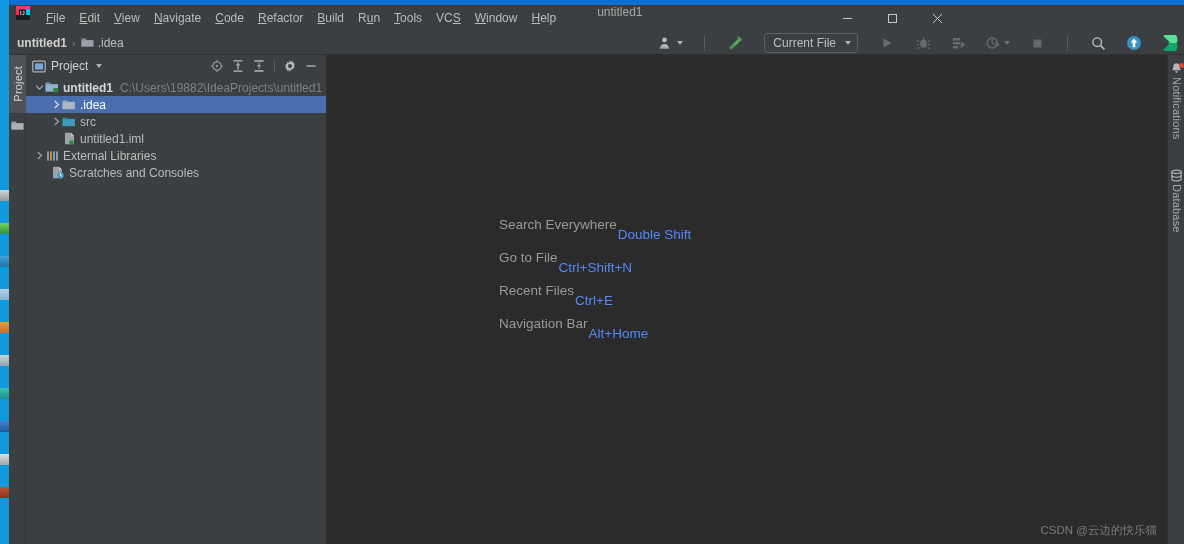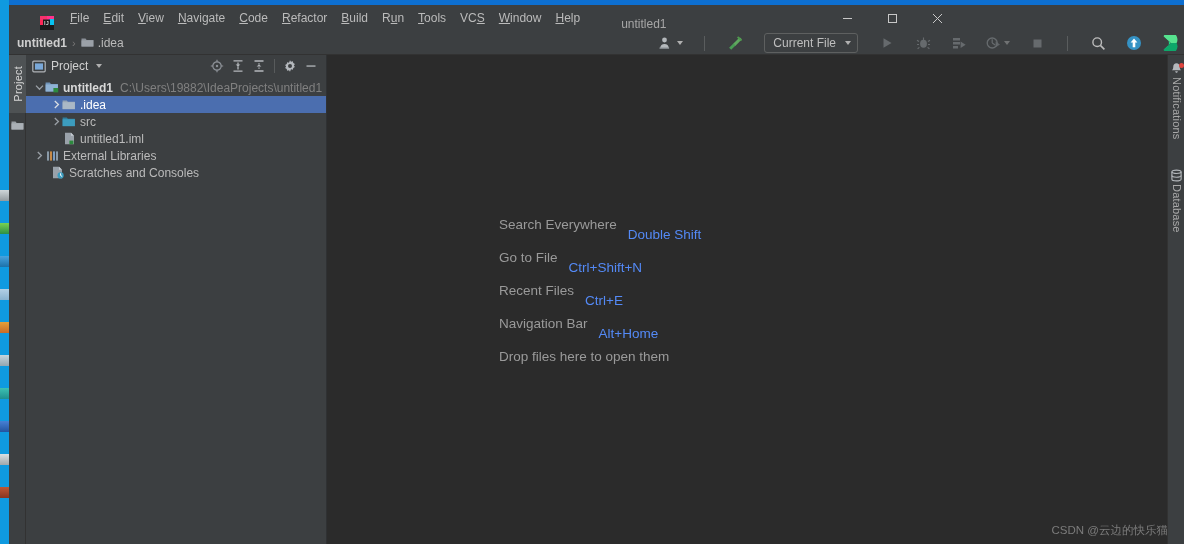--- a/index.html
+++ b/index.html
@@ -32,21 +32,21 @@
   }
   .topline {
     position: absolute; left: 0; top: 0; width: 1175px; height: 5px;
     background: #0d6fd1;
   }
 
   
   .titlebar {
     position: absolute; left: 0; top: 5px; width: 951px; height: 26px;
     background: #3c3f41;
-    display: flex; align-items: flex-end; padding-left: 24px;
+    display: flex; align-items: flex-start;
   }
   .ij-logo {
     width: 16px; height: 16px; margin-left: 6px; margin-right: 8px;
     position: relative; flex: none;
   }
   .ij-logo svg { display: block; }
   .menu { display: flex; align-items: center; height: 26px; }
   .menu-item {
     font-size: 12px; color: #bbbbbb; padding: 0 7px; line-height: 26px;
     white-space: nowrap; cursor: default;
@@ -165,27 +165,27 @@
   
   .editor {
     position: absolute; left: 318px; top: 55px; width: 849px; height: 489px;
     background: #2b2b2b;
   }
   .welcome {
     position: absolute; left: 172px; top: 153px;
     display: flex; flex-direction: column; gap: 0;
   }
   .wrow {
-    height: 33px; display: flex; align-items: center; gap: 11px;
+    height: 33px; display: flex; align-items: center; gap: 1px;
     font-size: 13.5px; white-space: nowrap;
   }
   .wlabel { color: #9a9a9a; }
   .wkey { color: #548af7; margin-top: 19px; }
   .watermark {
-    position: absolute; right: 8px; bottom: 6px;
+    position: absolute; right: 19px; bottom: 6px;
     font-size: 11.5px; color: #7c7c7c; white-space: nowrap; text-align: center;
   }
 
   
   .right-strip {
     position: absolute; right: 0; top: 55px; width: 17px; height: 489px;
     background: #3c3f41; border-left: 1px solid #323232;
   }
   .rtab {
     width: 17px; display: flex; flex-direction: column; align-items: center;
@@ -534,23 +534,20 @@
           <span class="wkey">Ctrl+Shift+N</span>
         </div>
         <div class="wrow">
           <span class="wlabel">Recent Files</span>
           <span class="wkey">Ctrl+E</span>
         </div>
         <div class="wrow">
           <span class="wlabel">Navigation Bar</span>
           <span class="wkey">Alt+Home</span>
         </div>
-        <div class="wrow">
-          <span class="wlabel">Drop files here to open them</span>
-        </div>
       </div>
 
       <div class="watermark">CSDN @云边的快乐猫</div>
     </div>
 
     <div class="right-strip">
       <div class="rtab">
         <div class="rtab-ic">
           <svg width="13" height="13" viewBox="0 0 13 13">
             <path d="M6.5 1.2c2 0 3.2 1.4 3.2 3.3 0 2.4.9 3.4 1.3 3.8H2c.4-.4 1.3-1.4 1.3-3.8 0-1.9 1.2-3.3 3.2-3.3z" fill="#b4b8bc"></path>

